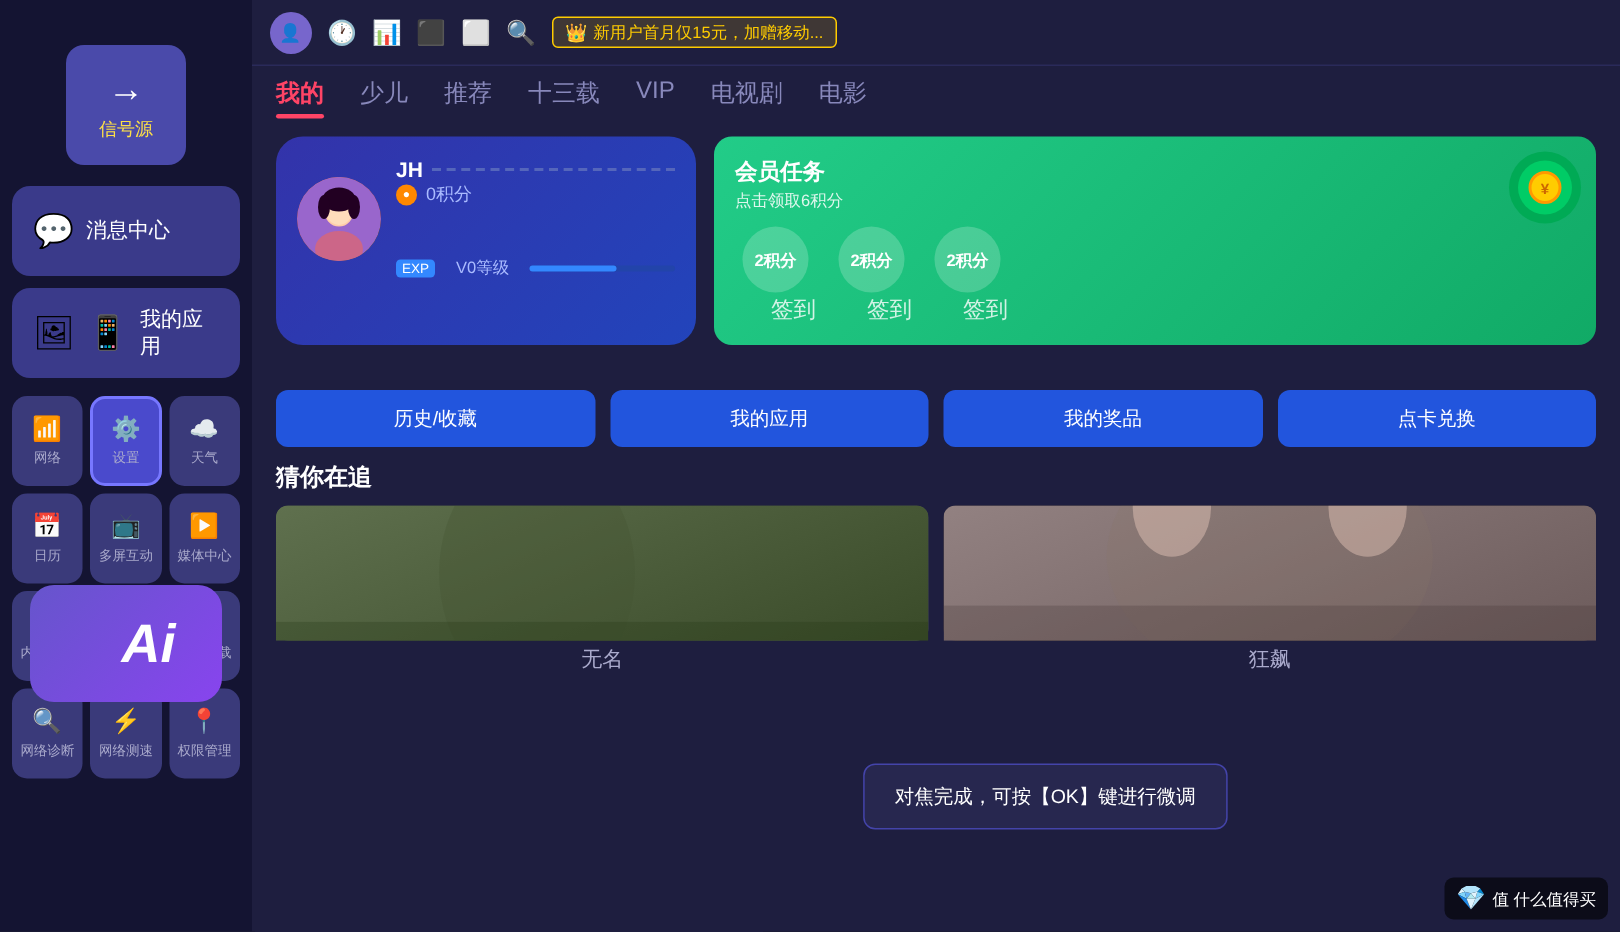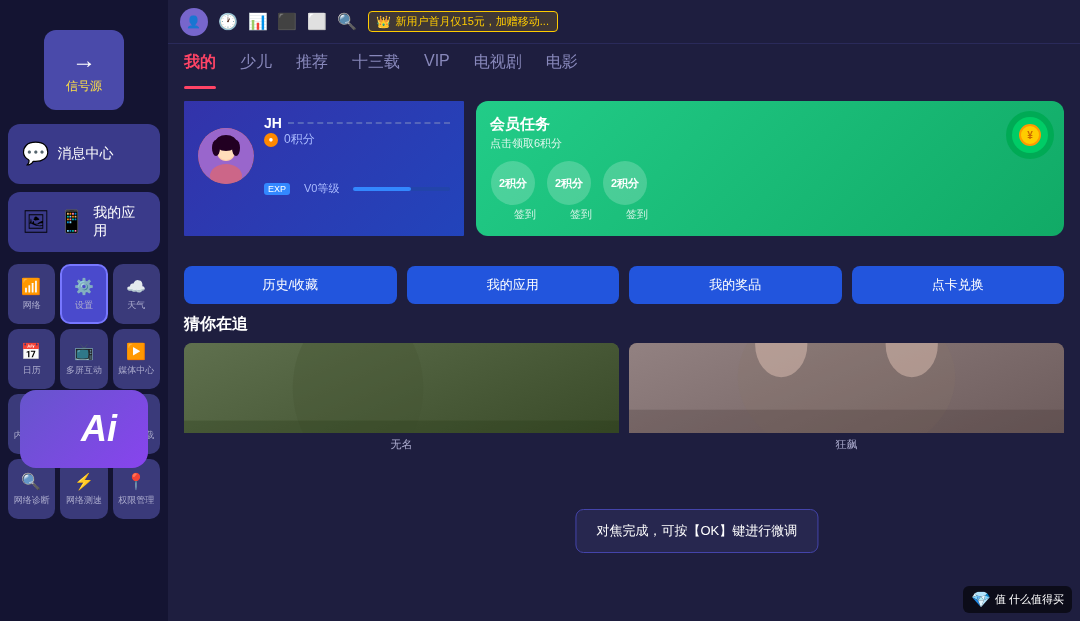--- a/index.html
+++ b/index.html
@@ -152,21 +152,21 @@
     .nav-tabs {
       display: flex;
       gap: 24px;
       padding: 8px 16px 0;
       border-bottom: none;
     }
     .nav-tab {
       font-size: 16px;
       color: #8888bb;
       cursor: pointer;
-      padding-bottom: 16px;
+      padding-bottom: 6px;
       position: relative;
     }
     .nav-tab.active {
       color: #ff4466;
       font-weight: bold;
     }
     .nav-tab.active::after {
       content: '';
       position: absolute;
       bottom: 0;
@@ -180,21 +180,21 @@
     
     .profile-section {
       display: flex;
       gap: 12px;
       padding: 12px 16px;
     }
 
     
     .user-card {
       background: linear-gradient(135deg, #3333aa, #2244bb);
-      border-radius: 1px;
+      border-radius: 18px;
       padding: 14px;
       width: 280px;
       display: flex;
       flex-direction: column;
       gap: 8px;
       position: relative;
     }
     .user-info-row {
       display: flex;
       align-items: center;
@@ -327,21 +327,21 @@
       width: 44px;
       height: 44px;
       border-radius: 50%;
       background: rgba(255,255,255,0.2);
       display: flex;
       flex-direction: column;
       align-items: center;
       justify-content: center;
     }
     .pts-number { font-size: 11px; color: white; font-weight: bold; }
-    .pts-label { font-size: 11px; color: rgba(255,255,255,0.8); margin-left: 24px; }
+    .pts-label { font-size: 15px; color: rgba(255,255,255,0.8); margin-left: 24px; }
 
     
     .action-row {
       display: flex;
       gap: 10px;
       padding: 0 16px;
       margin-top: 18px;
     }
     .action-btn {
       flex: 1;
@@ -382,21 +382,21 @@
       display: flex;
       align-items: center;
       justify-content: center;
       font-size: 11px;
       color: rgba(255,255,255,0.7);
     }
     .thumb-img-1 { background: linear-gradient(135deg, #556644, #334422, #667755); }
     .thumb-img-2 { background: linear-gradient(135deg, #334466, #223355, #445577); }
     .thumb-img-4 { background: linear-gradient(135deg, #554433, #443322, #665544); }
     .thumb-label {
-      font-size: 11px;
+      font-size: 14px;
       color: #aaaacc;
       margin-top: 4px;
       text-align: center;
     }
 
     
     .focus-toast {
       position: absolute;
       bottom: 68px;
       left: 50%;

